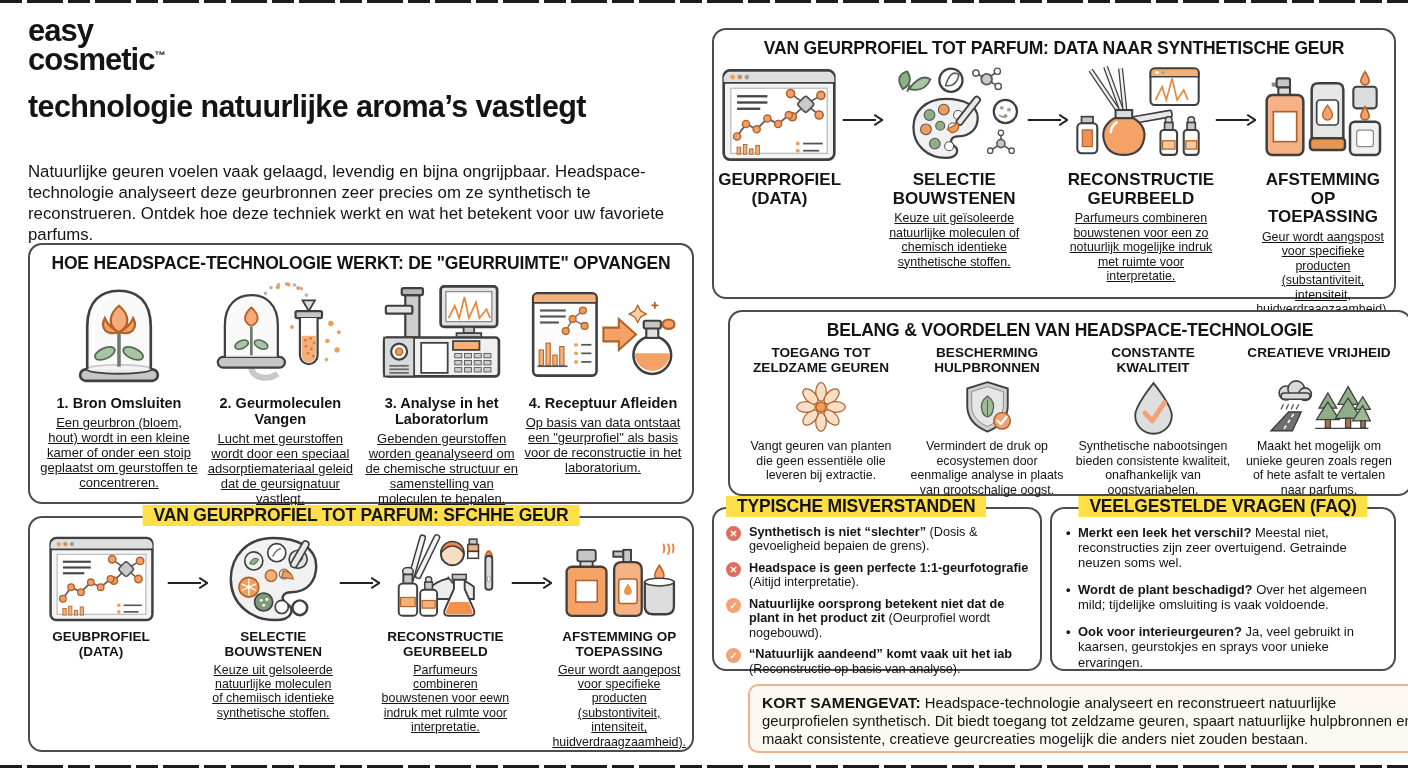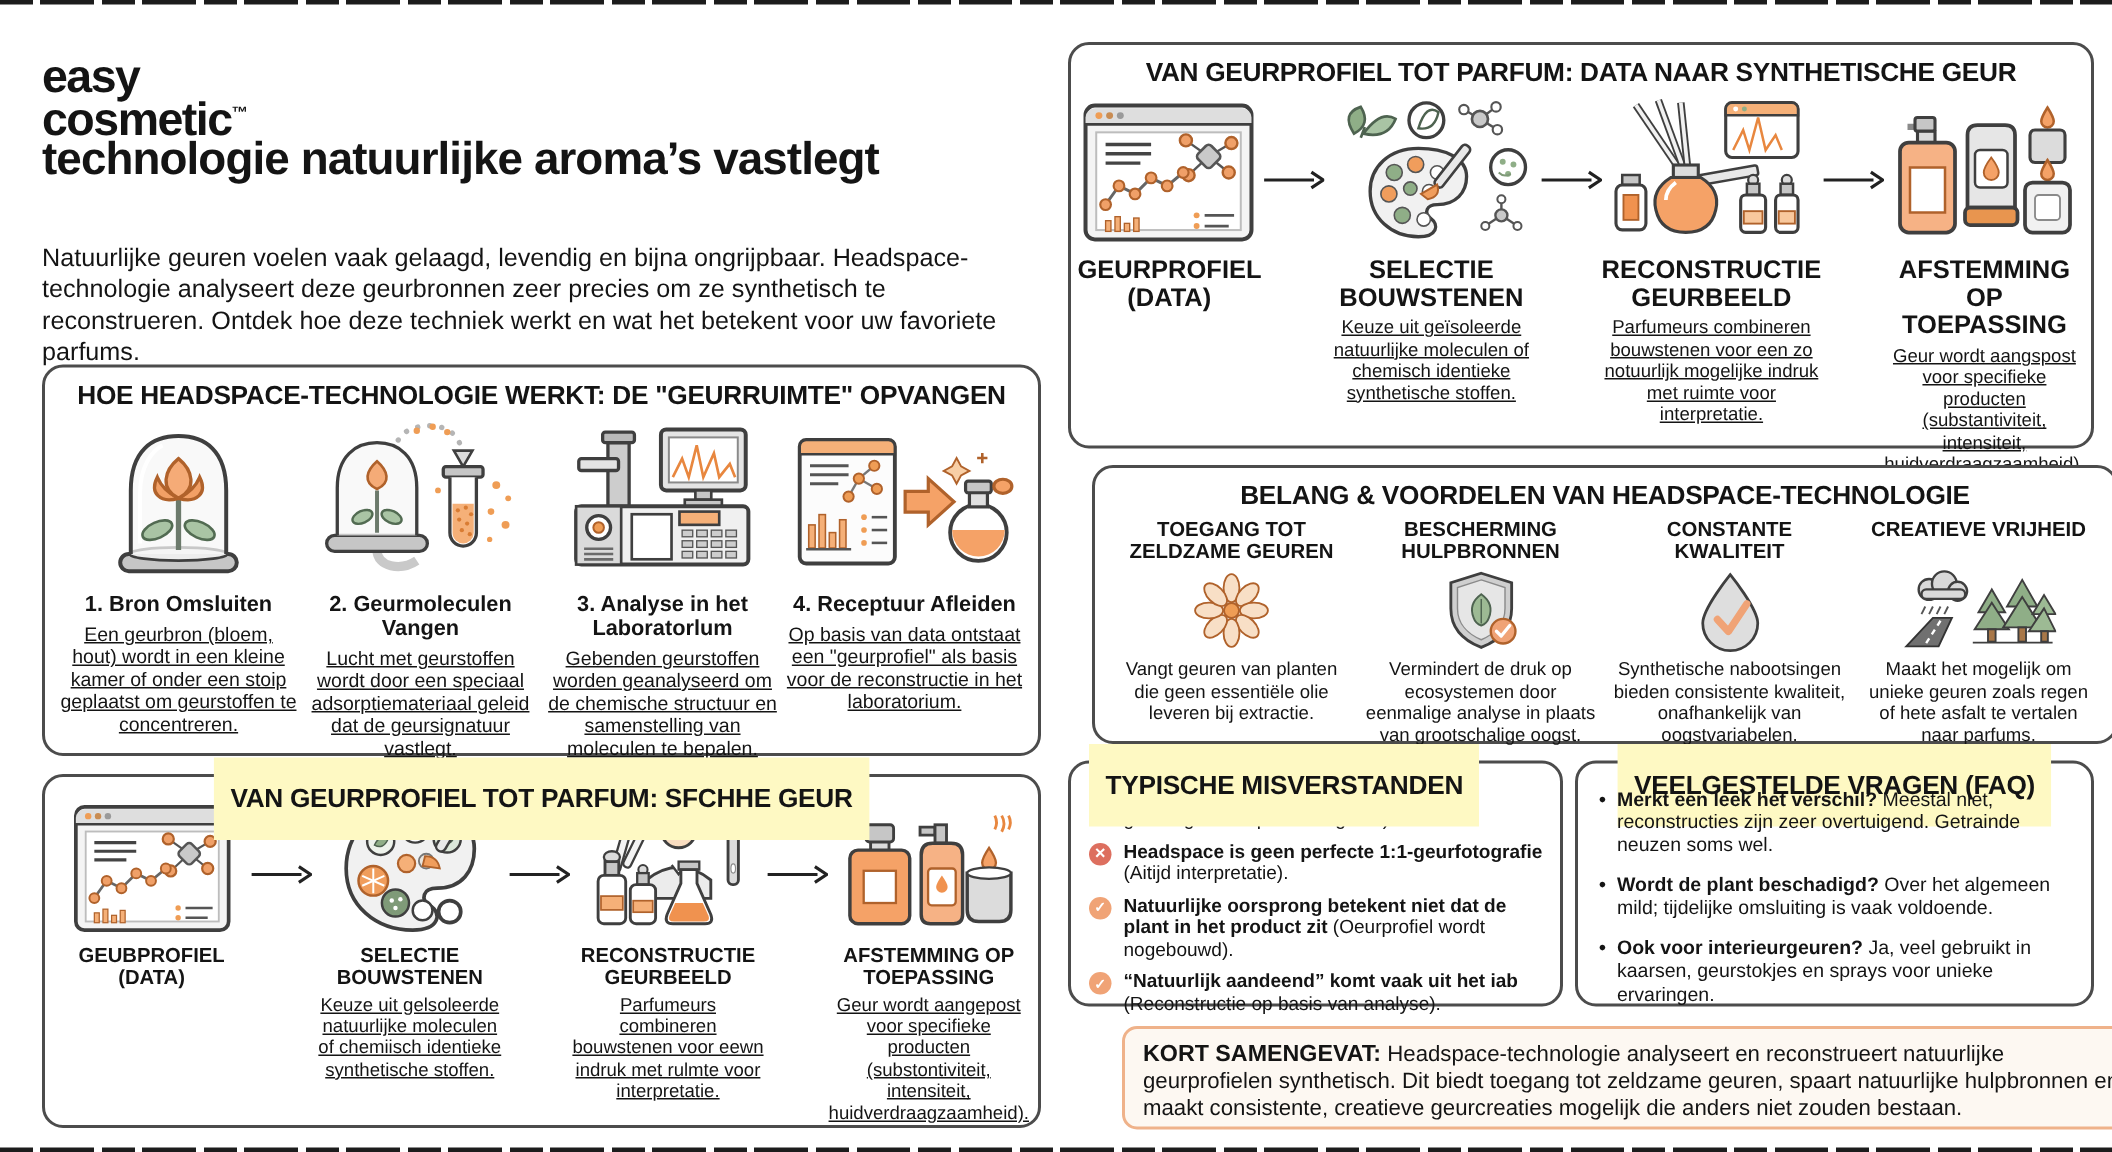--- a/index.html
+++ b/index.html
@@ -3,32 +3,32 @@
 <meta charset="utf-8">
 <style>
   html,body{margin:0;padding:0;background:#ffffff;}
   body{width:1408px;height:768px;position:relative;overflow:hidden;
        font-family:"Liberation Sans", sans-serif;color:#141414;}
   .edge{position:absolute;left:0;width:100%;height:3px;z-index:5;
         background:repeating-linear-gradient(90deg,#1c1c1c 0 22px,transparent 22px 27px,#1c1c1c 27px 63px,transparent 63px 68px);}
   .edge.top{top:0}.edge.bottom{bottom:0}
 
   .logo{position:absolute;left:28px;top:16px;font-weight:700;font-size:31px;
-        line-height:.94;letter-spacing:-1px;margin-top:20px;}
+        line-height:.94;letter-spacing:-1px;}
   .logo .tm{font-size:11px;font-weight:700;vertical-align:super;letter-spacing:0;}
 
   .h1{position:absolute;left:28px;top:90px;width:690px;font-weight:700;
       font-size:30.5px;line-height:1.08;letter-spacing:-.6px;}
   .intro{position:absolute;left:28px;top:162px;width:662px;font-size:16.8px;
          line-height:1.25;font-weight:400;}
 
   .panel{position:absolute;border:2.5px solid #4c4c4c;border-radius:14px;background:#fff;box-sizing:border-box;}
   .panel-title{text-align:center;font-weight:700;font-size:17.5px;letter-spacing:-.2px;padding-top:8px;}
-  .legend{position:absolute;top:-13px;background:#fef9c3;font-weight:700;font-size:17.5px;
-          letter-spacing:-.2px;padding:17px 11px;white-space:nowrap;}
+  .legend{position:absolute;top:-13px;background:#fde047;font-weight:700;font-size:17.5px;
+          letter-spacing:-.2px;padding:0 11px;white-space:nowrap;}
   .legend.center{left:50%;transform:translateX(-50%);}
   .legend.left{left:12px;}
 
   .steps-row{display:flex;justify-content:space-between;padding:2px 10px 16px 10px;}
   .step{text-align:center;}
   .iconwrap{display:flex;align-items:center;justify-content:center;}
   .step-title{font-weight:700;line-height:1.1;margin-top:4px;}
   .step-desc{line-height:1.16;margin-top:3px;text-decoration:underline;}
 
   

